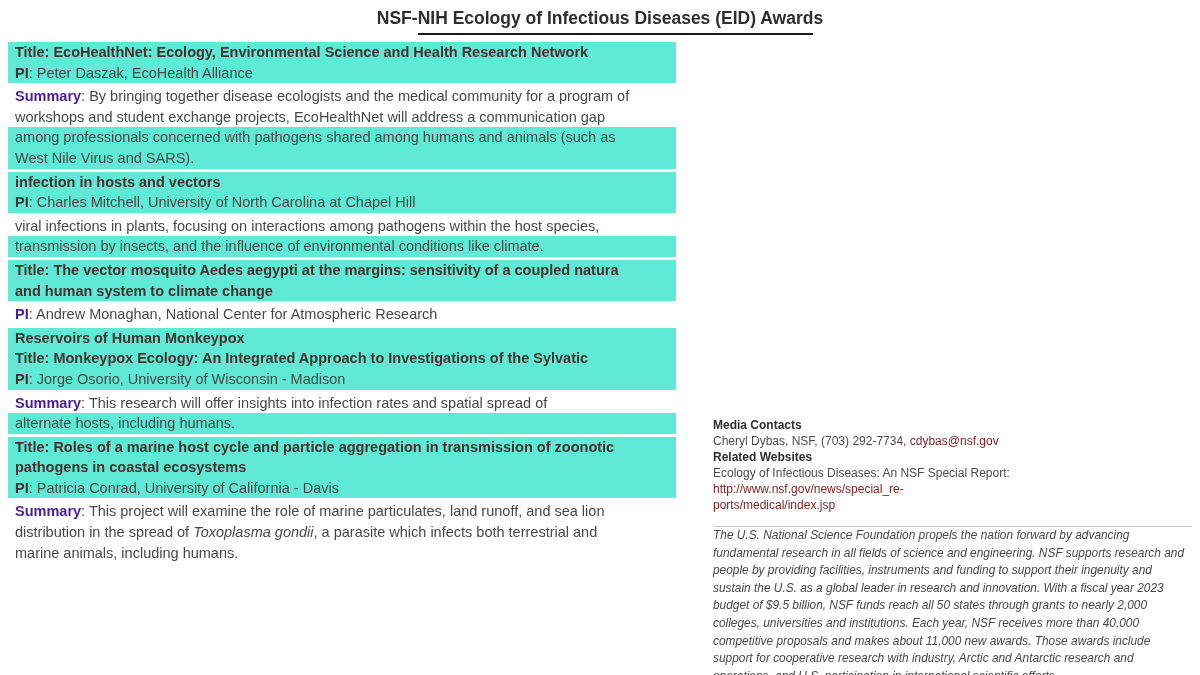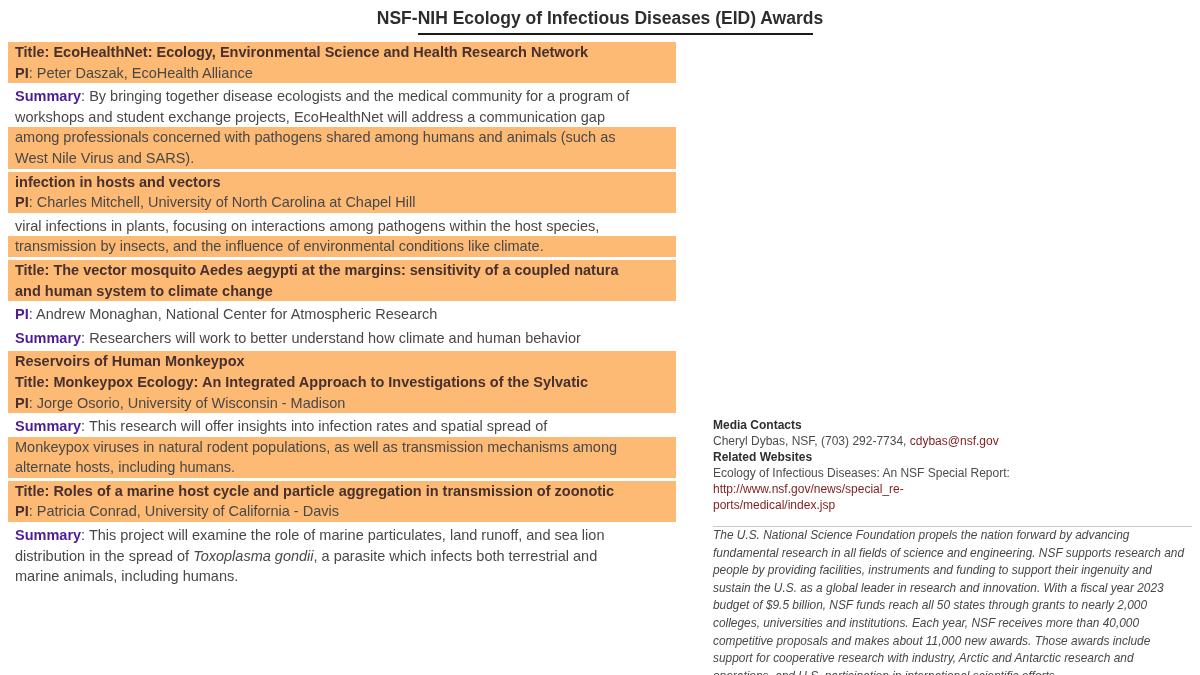--- a/index.html
+++ b/index.html
@@ -10,21 +10,21 @@
   
   .header { position:absolute; left:0; top:8px; width:1200px; text-align:center;
             font-weight:bold; font-size:17.5px; color:#2d2d2d; letter-spacing:0; }
   .underlined { border-bottom:2.5px solid #1a1a1a; padding-bottom:5px; }
 
   
   .awards { position:absolute; left:8px; top:42px; width:668px; }
   .para { margin-bottom:3px; }
   .line { height:20.6px; line-height:20.6px; padding-left:7px; white-space:nowrap;
           overflow:hidden; font-size:14.5px; color:#484848; }
-  .line.hl { background:#fdba74; }
+  .line.hl { background:#5eead4; }
   .line .b { font-weight:bold; color:#4c1d95; }
   .line.hl .b { color:#47302f; }
   .line .i { font-style:italic; }
 
   
   .rc { position:absolute; left:713px; top:417px; width:479px; font-size:12px;
         line-height:16px; color:#4c4c4c; }
   .rc-heading { font-weight:bold; font-size:12px; color:#2e2e2e; }
   .rc p { margin:0; }
   .contact-line { margin-bottom:13px; }
@@ -65,38 +65,37 @@
       </div>
       <div>
         <div class="para">
           <div class="line hl"><span class="b">Title: The vector mosquito Aedes aegypti at the margins: sensitivity of a coupled natura</span></div>
           <div class="line hl"><span class="b">and human system to climate change</span></div>
         </div>
         <div class="para">
           <div class="line"><span class="b">PI</span><span>: Andrew Monaghan, National Center for Atmospheric Research</span></div>
         </div>
         <div class="para">
-          <div class="line"><span class="b">Summary</span><span>: Researchers will work to better understand how climate and human behavior</span></div>
         </div>
       </div>
       <div>
         <div class="para">
           <div class="line hl"><span class="b">Reservoirs of Human Monkeypox</span></div>
           <div class="line hl"><span class="b">Title: Monkeypox Ecology: An Integrated Approach to Investigations of the Sylvatic</span></div>
           <div class="line hl"><span class="b">PI</span><span>: Jorge Osorio, University of Wisconsin - Madison</span></div>
         </div>
         <div class="para">
           <div class="line"><span class="b">Summary</span><span>: This research will offer insights into infection rates and spatial spread of</span></div>
-          <div class="line hl"><span>Monkeypox viruses in natural rodent populations, as well as transmission mechanisms among</span></div>
           <div class="line hl"><span>alternate hosts, including humans.</span></div>
         </div>
       </div>
       <div>
         <div class="para">
           <div class="line hl"><span class="b">Title: Roles of a marine host cycle and particle aggregation in transmission of zoonotic</span></div>
+          <div class="line hl"><span class="b">pathogens in coastal ecosystems</span></div>
           <div class="line hl"><span class="b">PI</span><span>: Patricia Conrad, University of California - Davis</span></div>
         </div>
         <div class="para">
           <div class="line"><span class="b">Summary</span><span>: This project will examine the role of marine particulates, land runoff, and sea lion</span></div>
           <div class="line"><span>distribution in the spread of </span><span class="i">Toxoplasma gondii</span><span>, a parasite which infects both terrestrial and</span></div>
           <div class="line"><span>marine animals, including humans.</span></div>
         </div>
       </div>
     </div>
 

